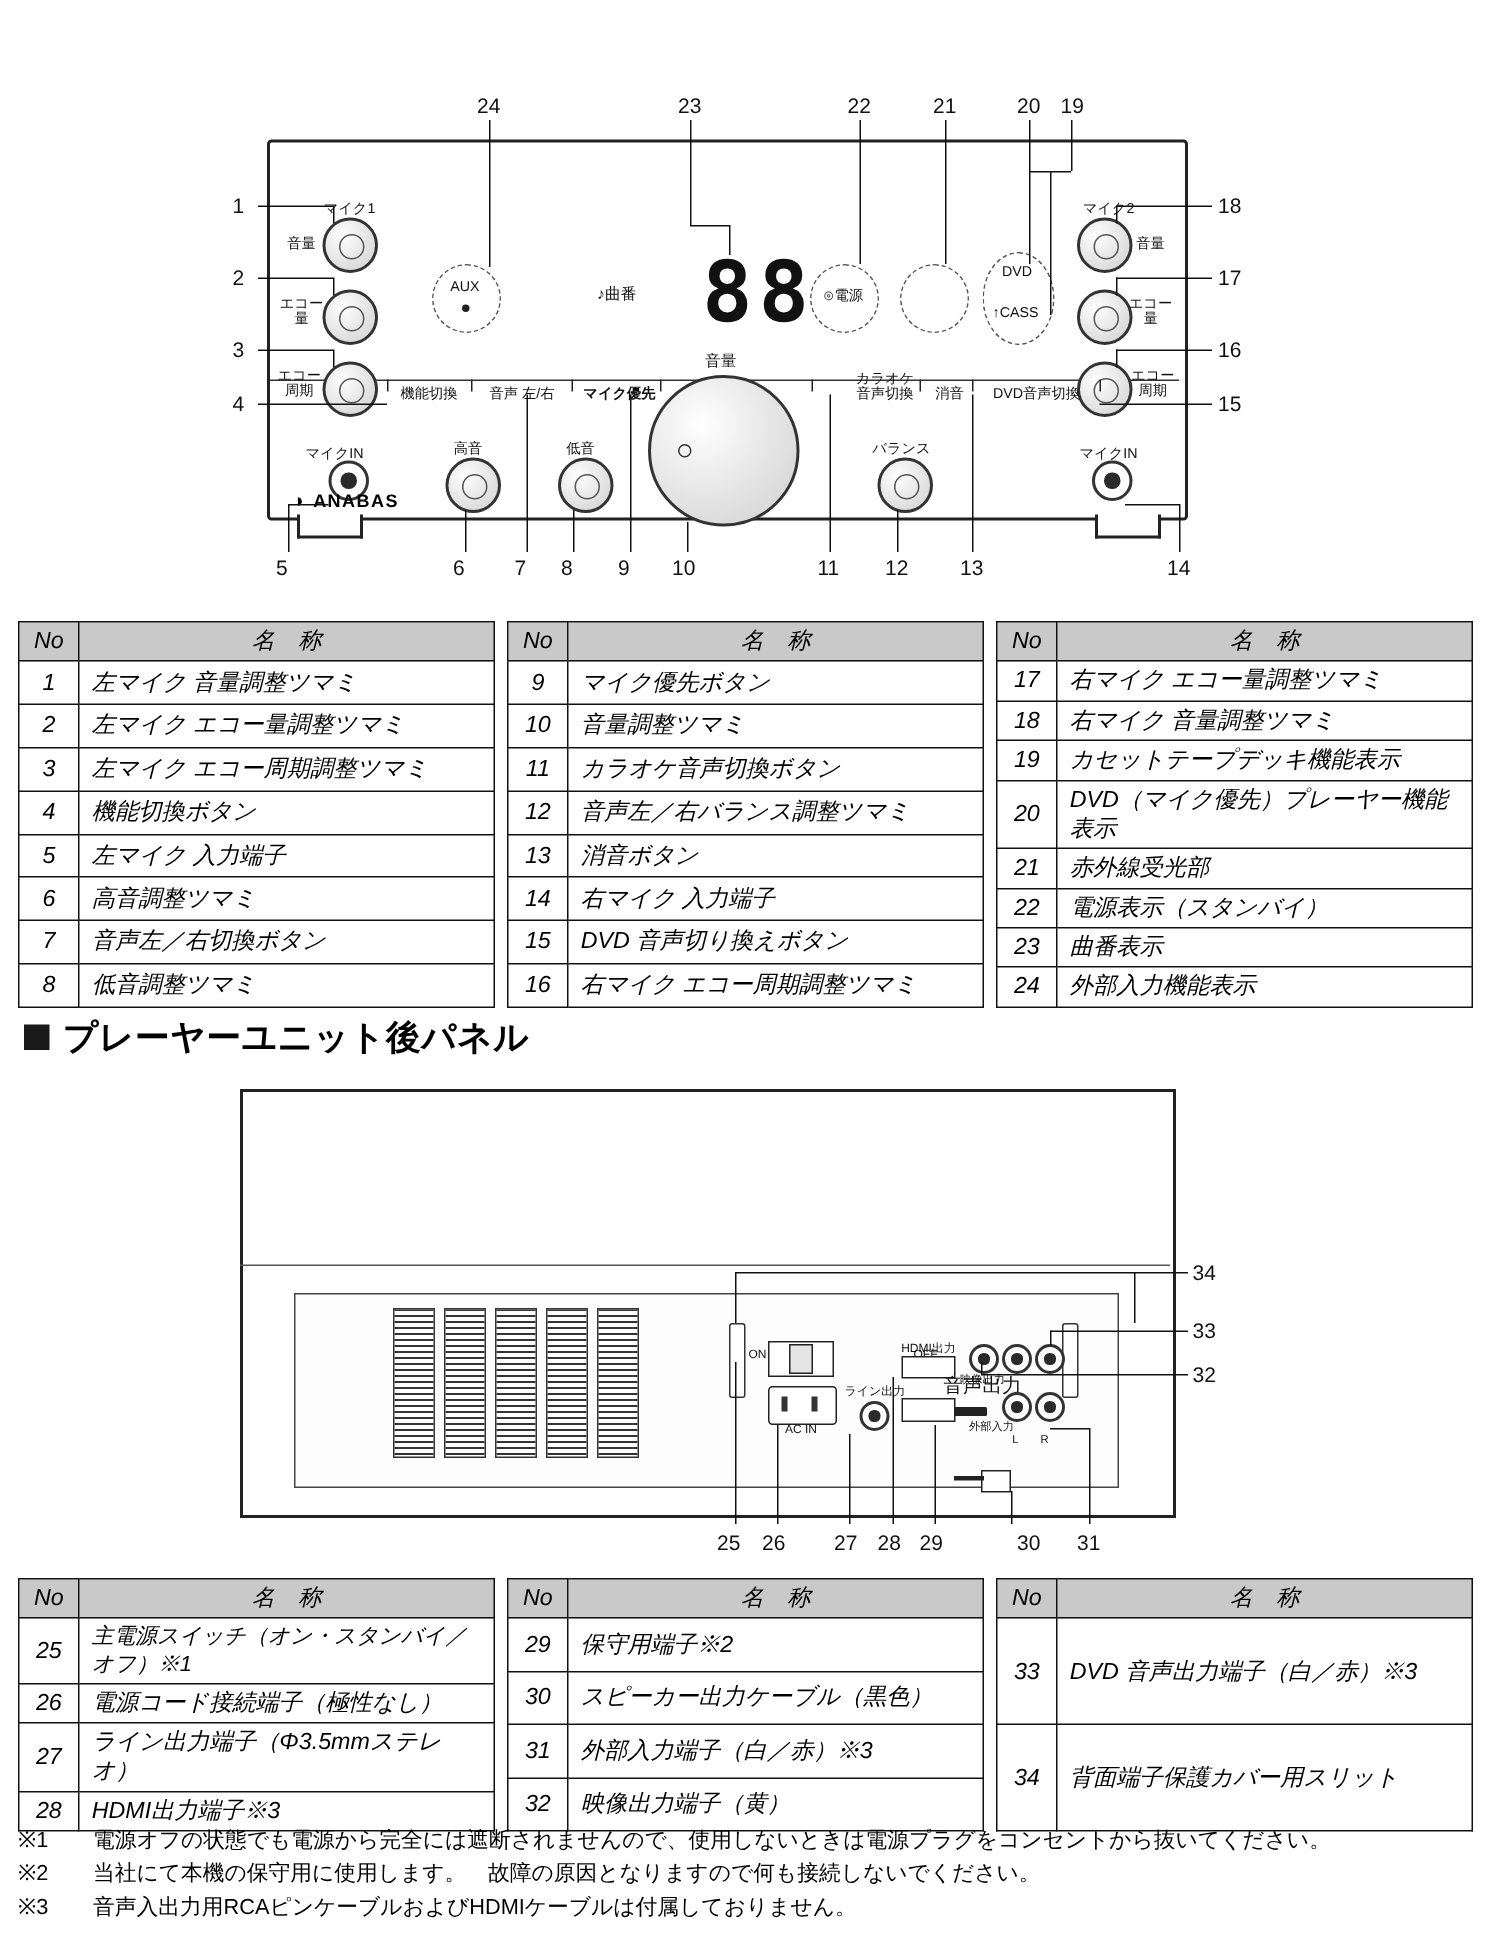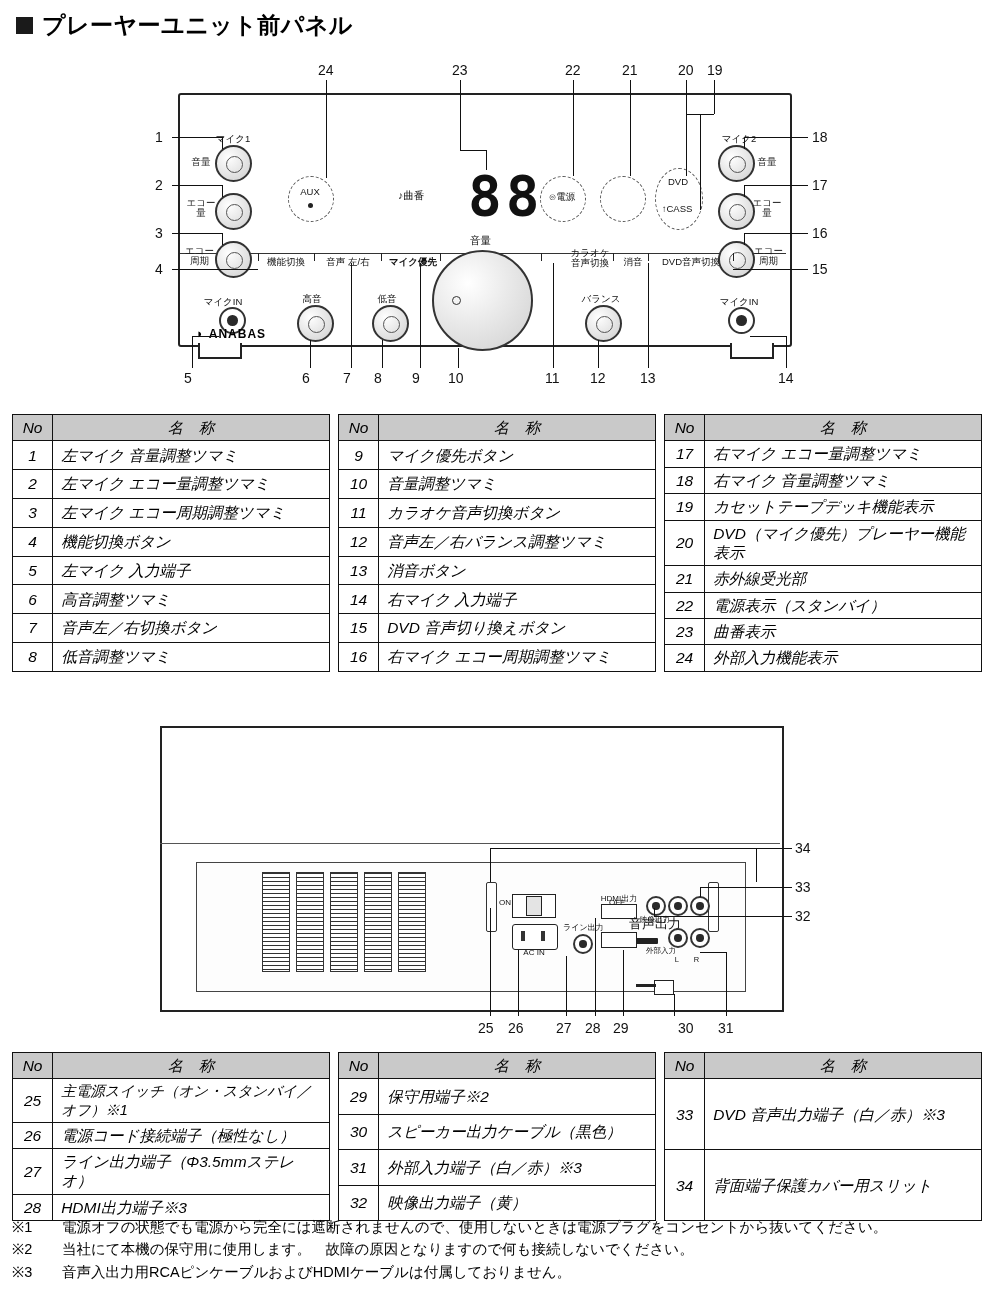--- a/index.html
+++ b/index.html
@@ -174,24 +174,20 @@
       #ffffff 1.2px, #ffffff 4px
     );
     border: 1px solid #333;
   }
 </style>
 </head>
 <body>
 
 <div class="page">
 
-  <div class="sec-head" id="head1">
-    <span class="sq"></span>
-    <span>プレーヤーユニット前パネル</span>
-  </div>
 
   <div class="diagram" id="frontDiagram">
 
     <div class="unit-body" style="left:178px; top:45px; width:610px; height:250px; border-radius:3px;"></div>
 
     <div class="hline" style="left:180px; top:205px; width:606px; background:#333;"></div>
 
     <div style="position:absolute;left:198px;top:295px;width:40px;height:14px;border:2px solid #222;border-top:none;background:#fff;"></div>
     <div style="position:absolute;left:730px;top:295px;width:40px;height:14px;border:2px solid #222;border-top:none;background:#fff;"></div>
 
@@ -481,20 +477,24 @@
             <td class="nm">曲番表示</td>
           </tr>
         <tr>
             <td class="no">24</td>
             <td class="nm">外部入力機能表示</td>
           </tr>
       </tbody>
     </table>
   </div>
 
+  <div class="sec-head" id="head2">
+    <span class="sq"></span>
+    <span>プレーヤーユニット後パネル</span>
+  </div>
 
   <div class="diagram" id="rearDiagram">
 
     <div style="position:absolute; left:160px; top:14px; width:620px; height:282px; border:2px solid #222; background:#fff;"></div>
 
     <div style="position:absolute; left:160px; top:14px; width:620px; height:118px; border-bottom:1px solid #555; box-sizing:border-box;"></div>
 
     <div style="position:absolute; left:196px; top:150px; width:548px; height:128px; border:1px solid #444; background:#fdfdfd;"></div>
 
     <div class="grille" style="left:262px; top:160px; width:26px; height:98px;"></div>

